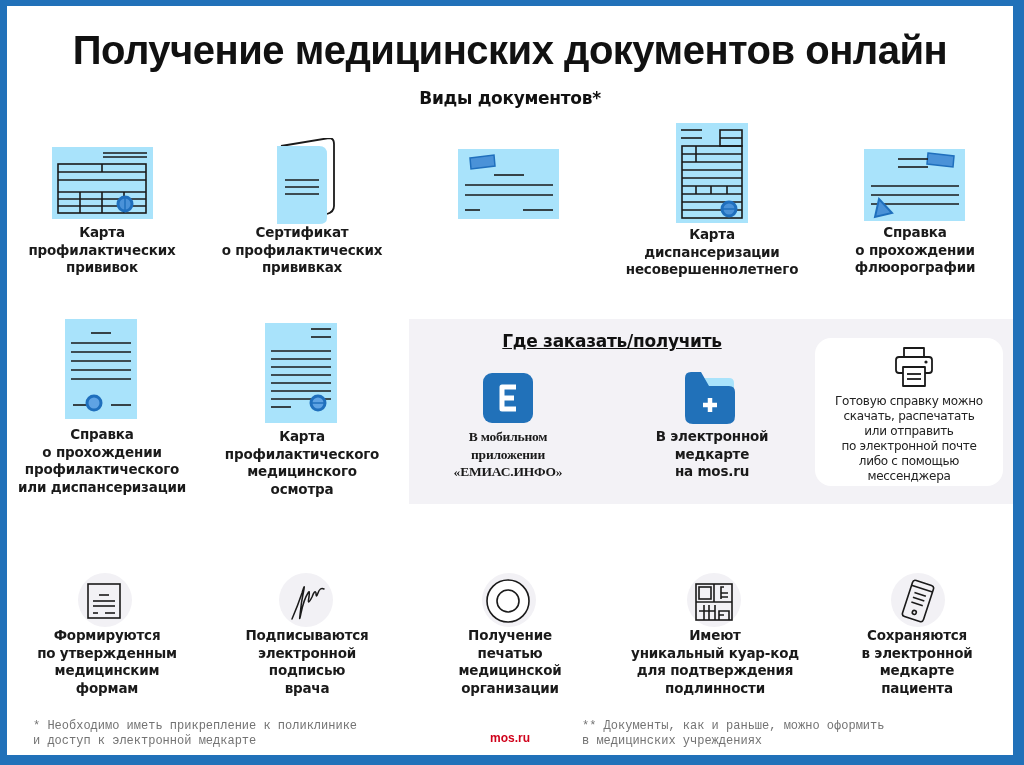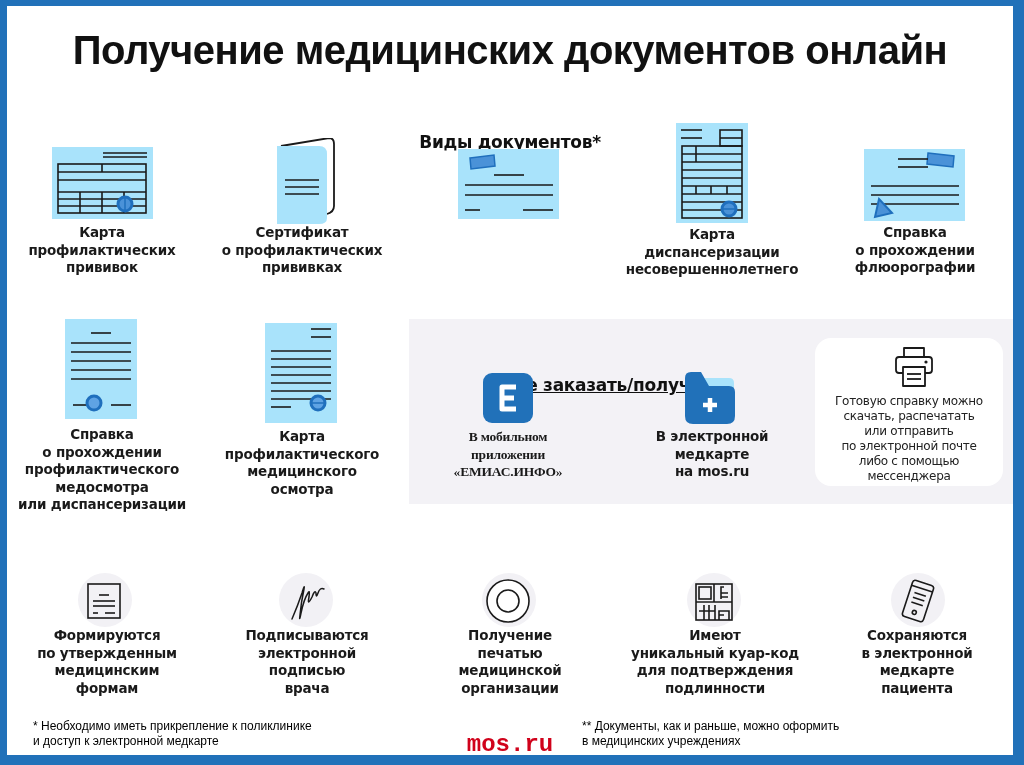--- a/index.html
+++ b/index.html
@@ -14,42 +14,42 @@
     background: #ffffff;
   }
   .abs { position: absolute; }
   .title {
     left: 0; top: 22px; width: 1006px; text-align: center;
     font-family: "Liberation Sans", sans-serif; font-weight: bold;
     font-size: 40px; letter-spacing: -0.5px; color: #111;
   }
   .section-title {
     text-align: center; font-weight: bold; font-size: 17px; color: #111;
-    font-family: "DejaVu Sans", sans-serif; letter-spacing: -0.3px; margin-top: 44px;
+    font-family: "DejaVu Sans", sans-serif; letter-spacing: -0.3px;
   }
   .doc-label {
     text-align: center; font-weight: bold; font-size: 13.5px; line-height: 17.5px;
     color: #1a1a1a; letter-spacing: -0.2px;
   }
   .panel {
     left: 402px; top: 313px; width: 604px; height: 185px; background: #f3f2f6;
   }
   .note-card {
     left: 808px; top: 332px; width: 188px; height: 148px;
     background: #ffffff; border-radius: 16px;
   }
   .note-text {
     text-align: center; font-size: 12px; line-height: 15px; color: #222;
     font-family: "DejaVu Sans", sans-serif; letter-spacing: -0.3px;
   }
   .circle-bg {
     width: 54px; height: 54px; border-radius: 50%; background: #f2f1f5;
   }
-  .foot { font-size: 12px; line-height: 15px; color: #000000; font-family: Liberation Sans, sans-serif; }
-  .brand { font-weight: bold; font-size: 24px; color: #d0021b; font-family: Liberation Mono, monospace; }
+  .foot { font-size: 12px; line-height: 15px; color: #737373; font-family: Liberation Mono, monospace; }
+  .brand { font-weight: bold; font-size: 12px; color: #d0021b; font-family: Liberation Sans, sans-serif; }
   svg { display: block; }
 </style>
 </head>
 <body>
 
 <div class="frame">
 
   <div class="abs title">Получение медицинских документов онлайн</div>
   <div class="abs section-title" style="left:0;top:82px;width:1006px;">Виды документов*</div>
 
@@ -176,21 +176,20 @@
         <line x1="8" y1="86" x2="28" y2="86"></line>
           <line x1="46" y1="86" x2="66" y2="86"></line>
       </g>
       <circle cx="29" cy="84" r="7" fill="#5fa3e4" stroke="#1f6fbd" stroke-width="3"></circle>
     </svg>
   </div>
   <div class="abs doc-label" style="left:0px;top:420px;width:190px;">
     <div>Справка</div>
     <div>о прохождении</div>
     <div>профилактического</div>
-    <div>медосмотра</div>
     <div>или диспансеризации</div>
   </div>
 
   <div class="abs" style="left:258px;top:317px;">
     <svg width="72" height="100" viewBox="0 0 72 100">
       <rect x="0" y="0" width="72" height="100" fill="#a9e3fb"></rect>
       <g stroke="#1a1a1a" stroke-width="1.6">
         <line x1="46" y1="6" x2="66" y2="6"></line>
           <line x1="46" y1="14" x2="66" y2="14"></line>
         <line x1="6" y1="28" x2="66" y2="28"></line>

